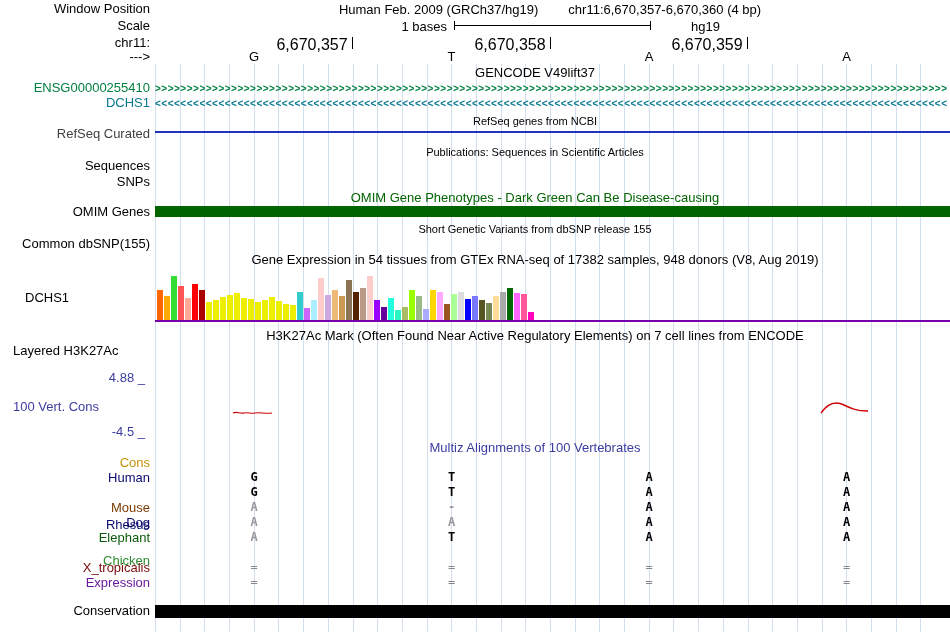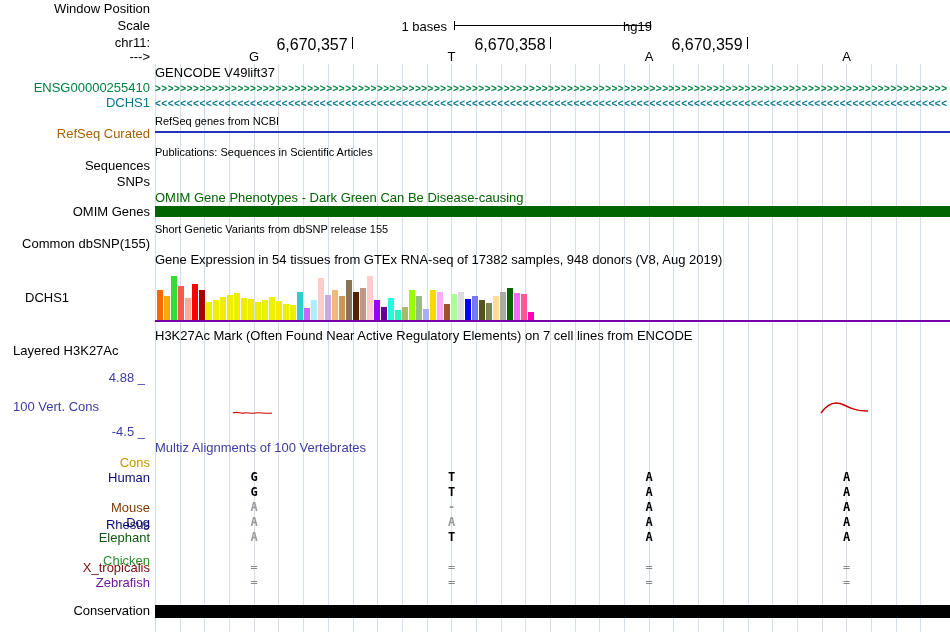--- a/index.html
+++ b/index.html
@@ -1,21 +1,21 @@
 <!DOCTYPE html>
 <html><head>
 <meta charset="utf-8">
 <style>
   * { margin:0; padding:0; box-sizing:border-box; }
   body { background:#fff; font-family:"Liberation Sans", sans-serif; }
   #root { position:relative; width:950px; height:635px; background:#fff; overflow:hidden; color:#000; }
   .grid { position:absolute; left:155px; top:64px; width:790px; height:568px;
           background:repeating-linear-gradient(to right,#d4dfee 0,#d4dfee 1px,transparent 1px,transparent 24.69px); }
   .llabel { position:absolute; left:0; width:150px; text-align:right; font-size:13px; line-height:14px; white-space:nowrap; }
-  .hdr { position:absolute; left:155px; width:790px; font-size:13px; line-height:14px; white-space:nowrap; }
+  .hdr { position:absolute; left:140px; width:790px; text-align:center; font-size:13px; line-height:14px; white-space:nowrap; }
   .hdr.small { font-size:11px; }
   .coord { position:absolute; width:80px; text-align:center; font-size:16px; }
   .tick { position:absolute; width:1px; height:12px; background:#000; }
   .base { position:absolute; width:20px; text-align:center; font-size:13px; line-height:14px; }
   .strand-row { position:absolute; left:155px; width:793px; height:13px; overflow:hidden; white-space:nowrap;
                 font-size:10px; font-weight:bold; line-height:13px; letter-spacing:.5px; }
   .hbar { position:absolute; left:155px; width:795px; }
   #scale-bar { position:absolute; left:454px; top:21px; width:197px; height:9px;
                border-left:1px solid #000; border-right:1px solid #000; }
   #scale-bar::after { content:""; position:absolute; left:0; right:0; top:4px; border-top:1px solid #000; }
@@ -25,44 +25,48 @@
   .mz-cell { position:absolute; width:16px; text-align:center; font:bold 12px "DejaVu Sans Mono", monospace; line-height:15px; }
   svg { position:absolute; }
 </style>
 </head>
 <body>
 
 <div id="root">
   <div class="grid"></div>
 
   <div class="llabel" style="top:2px">Window Position</div>
+  <div style="position:absolute;left:155px;top:2px;width:790px;display:flex;justify-content:center;gap:30px;font-size:13px">
+    <span>Human Feb. 2009 (GRCh37/hg19)</span>
+    <span>chr11:6,670,357-6,670,360 (4 bp)</span>
+  </div>
 
   <div class="llabel" style="top:19px">Scale</div>
   <div style="position:absolute;left:367px;top:19px;width:80px;text-align:right;font-size:13px">1 bases</div>
   <div id="scale-bar"></div>
-  <div style="position:absolute;left:623px;top:19px;font-size:13px">hg19</div>
+  <div style="position:absolute;left:691px;top:19px;font-size:13px">hg19</div>
 
   <div class="llabel" style="top:36px">chr11:</div>
   <div class="coord" style="left:272px;top:36px">6,670,357</div>
   <div class="coord" style="left:470px;top:36px">6,670,358</div>
   <div class="coord" style="left:667px;top:36px">6,670,359</div>
   <div class="tick" style="left:352px;top:37px"></div>
   <div class="tick" style="left:550px;top:37px"></div>
   <div class="tick" style="left:747px;top:37px"></div>
 
   <div class="llabel" style="top:50px">---&gt;</div>
 
   <div class="hdr" style="top:66px">GENCODE V49lift37</div>
   <div class="llabel" id="gene-label-0" style="top: 81px; color: rgb(0, 128, 64);">ENSG00000255410</div>
   <div class="strand-row" id="strand-row-0" style="top: 82px; color: rgb(0, 128, 64);">&gt;&gt;&gt;&gt;&gt;&gt;&gt;&gt;&gt;&gt;&gt;&gt;&gt;&gt;&gt;&gt;&gt;&gt;&gt;&gt;&gt;&gt;&gt;&gt;&gt;&gt;&gt;&gt;&gt;&gt;&gt;&gt;&gt;&gt;&gt;&gt;&gt;&gt;&gt;&gt;&gt;&gt;&gt;&gt;&gt;&gt;&gt;&gt;&gt;&gt;&gt;&gt;&gt;&gt;&gt;&gt;&gt;&gt;&gt;&gt;&gt;&gt;&gt;&gt;&gt;&gt;&gt;&gt;&gt;&gt;&gt;&gt;&gt;&gt;&gt;&gt;&gt;&gt;&gt;&gt;&gt;&gt;&gt;&gt;&gt;&gt;&gt;&gt;&gt;&gt;&gt;&gt;&gt;&gt;&gt;&gt;&gt;&gt;&gt;&gt;&gt;&gt;&gt;&gt;&gt;&gt;&gt;&gt;&gt;&gt;&gt;&gt;&gt;&gt;&gt;&gt;&gt;&gt;&gt;&gt;&gt;&gt;&gt;&gt;&gt;&gt;&gt;&gt;&gt;&gt;&gt;&gt;&gt;&gt;&gt;&gt;&gt;&gt;&gt;&gt;&gt;&gt;&gt;&gt;&gt;&gt;&gt;&gt;&gt;&gt;&gt;&gt;&gt;&gt;&gt;&gt;&gt;&gt;&gt;&gt;&gt;&gt;&gt;&gt;&gt;&gt;&gt;&gt;&gt;&gt;&gt;&gt;&gt;&gt;&gt;&gt;&gt;&gt;&gt;&gt;&gt;&gt;&gt;&gt;&gt;&gt;&gt;&gt;&gt;&gt;&gt;&gt;&gt;&gt;&gt;&gt;&gt;&gt;&gt;&gt;&gt;&gt;&gt;&gt;&gt;&gt;&gt;&gt;&gt;&gt;&gt;&gt;&gt;&gt;&gt;&gt;&gt;&gt;&gt;&gt;&gt;&gt;&gt;&gt;&gt;&gt;&gt;&gt;&gt;&gt;&gt;&gt;&gt;&gt;&gt;&gt;&gt;&gt;&gt;&gt;</div>
   <div class="llabel" id="gene-label-1" style="top: 96px; color: rgb(8, 120, 144);">DCHS1</div>
   <div class="strand-row" id="strand-row-1" style="top: 97px; color: rgb(8, 120, 144);">&lt;&lt;&lt;&lt;&lt;&lt;&lt;&lt;&lt;&lt;&lt;&lt;&lt;&lt;&lt;&lt;&lt;&lt;&lt;&lt;&lt;&lt;&lt;&lt;&lt;&lt;&lt;&lt;&lt;&lt;&lt;&lt;&lt;&lt;&lt;&lt;&lt;&lt;&lt;&lt;&lt;&lt;&lt;&lt;&lt;&lt;&lt;&lt;&lt;&lt;&lt;&lt;&lt;&lt;&lt;&lt;&lt;&lt;&lt;&lt;&lt;&lt;&lt;&lt;&lt;&lt;&lt;&lt;&lt;&lt;&lt;&lt;&lt;&lt;&lt;&lt;&lt;&lt;&lt;&lt;&lt;&lt;&lt;&lt;&lt;&lt;&lt;&lt;&lt;&lt;&lt;&lt;&lt;&lt;&lt;&lt;&lt;&lt;&lt;&lt;&lt;&lt;&lt;&lt;&lt;&lt;&lt;&lt;&lt;&lt;&lt;&lt;&lt;&lt;&lt;&lt;&lt;&lt;&lt;&lt;&lt;&lt;&lt;&lt;&lt;&lt;&lt;&lt;&lt;&lt;&lt;&lt;&lt;&lt;&lt;&lt;&lt;&lt;&lt;&lt;&lt;&lt;&lt;&lt;&lt;&lt;&lt;&lt;&lt;&lt;&lt;&lt;&lt;&lt;&lt;&lt;&lt;&lt;&lt;&lt;&lt;&lt;&lt;&lt;&lt;&lt;&lt;&lt;&lt;&lt;&lt;&lt;&lt;&lt;&lt;&lt;&lt;&lt;&lt;&lt;&lt;&lt;&lt;&lt;&lt;&lt;&lt;&lt;&lt;&lt;&lt;&lt;&lt;&lt;&lt;&lt;&lt;&lt;&lt;&lt;&lt;&lt;&lt;&lt;&lt;&lt;&lt;&lt;&lt;&lt;&lt;&lt;&lt;&lt;&lt;&lt;&lt;&lt;&lt;&lt;&lt;&lt;&lt;&lt;&lt;&lt;&lt;&lt;&lt;&lt;&lt;&lt;&lt;&lt;&lt;&lt;&lt;&lt;&lt;&lt;</div>
 
   <div class="hdr small" style="top:114px">RefSeq genes from NCBI</div>
-  <div class="llabel" id="refseq-label" style="top: 127px; color: #a16207;">RefSeq Curated</div>
+  <div class="llabel" id="refseq-label" style="top: 127px; color: #404040;">RefSeq Curated</div>
   <div class="hbar" id="refseq-line" style="top: 131px; height: 2px; background: rgb(34, 51, 187);"></div>
 
   <div class="hdr small" style="top:145px">Publications: Sequences in Scientific Articles</div>
   <div class="llabel" style="top:159px">Sequences</div>
   <div class="llabel" style="top:175px">SNPs</div>
 
   <div class="hdr" id="omim-header" style="top: 191px; color: rgb(0, 100, 0);">OMIM Gene Phenotypes - Dark Green Can Be Disease-causing</div>
   <div class="llabel" style="top:205px">OMIM Genes</div>
   <div class="hbar" id="omim-bar" style="top: 206px; height: 11px; background: rgb(0, 100, 0);"></div>
 
@@ -175,18 +179,18 @@
     <span class="mz-cell" style="left: 246px; top: 530px; color: rgb(153, 153, 153);">A</span>
     <span class="mz-cell" style="left: 443.5px; top: 530px; color: rgb(0, 0, 0);">T</span>
     <span class="mz-cell" style="left: 641px; top: 530px; color: rgb(0, 0, 0);">A</span>
     <span class="mz-cell" style="left: 838.5px; top: 530px; color: rgb(0, 0, 0);">A</span>
     <div class="mz-label" style="top: 545px; color: rgb(46, 139, 46); margin-top: 8px;">Chicken</div>
     <div class="mz-label" style="top: 560px; color: rgb(122, 11, 11);">X_tropicalis</div>
     <span class="mz-cell" style="left: 246px; top: 560px; color: rgb(136, 136, 136); font-weight: normal;">=</span>
     <span class="mz-cell" style="left: 443.5px; top: 560px; color: rgb(136, 136, 136); font-weight: normal;">=</span>
     <span class="mz-cell" style="left: 641px; top: 560px; color: rgb(136, 136, 136); font-weight: normal;">=</span>
     <span class="mz-cell" style="left: 838.5px; top: 560px; color: rgb(136, 136, 136); font-weight: normal;">=</span>
-    <div class="mz-label" style="top: 575px; color: rgb(106, 27, 154);">Zebrafish</div>
+    <div class="mz-label" style="top: 575px; color: rgb(106, 27, 154);">Expression</div>
     <span class="mz-cell" style="left: 246px; top: 575px; color: rgb(136, 136, 136); font-weight: normal;">=</span>
     <span class="mz-cell" style="left: 443.5px; top: 575px; color: rgb(136, 136, 136); font-weight: normal;">=</span>
     <span class="mz-cell" style="left: 641px; top: 575px; color: rgb(136, 136, 136); font-weight: normal;">=</span>
     <span class="mz-cell" style="left: 838.5px; top: 575px; color: rgb(136, 136, 136); font-weight: normal;">=</span>
   </div>
 
 </body></html>

